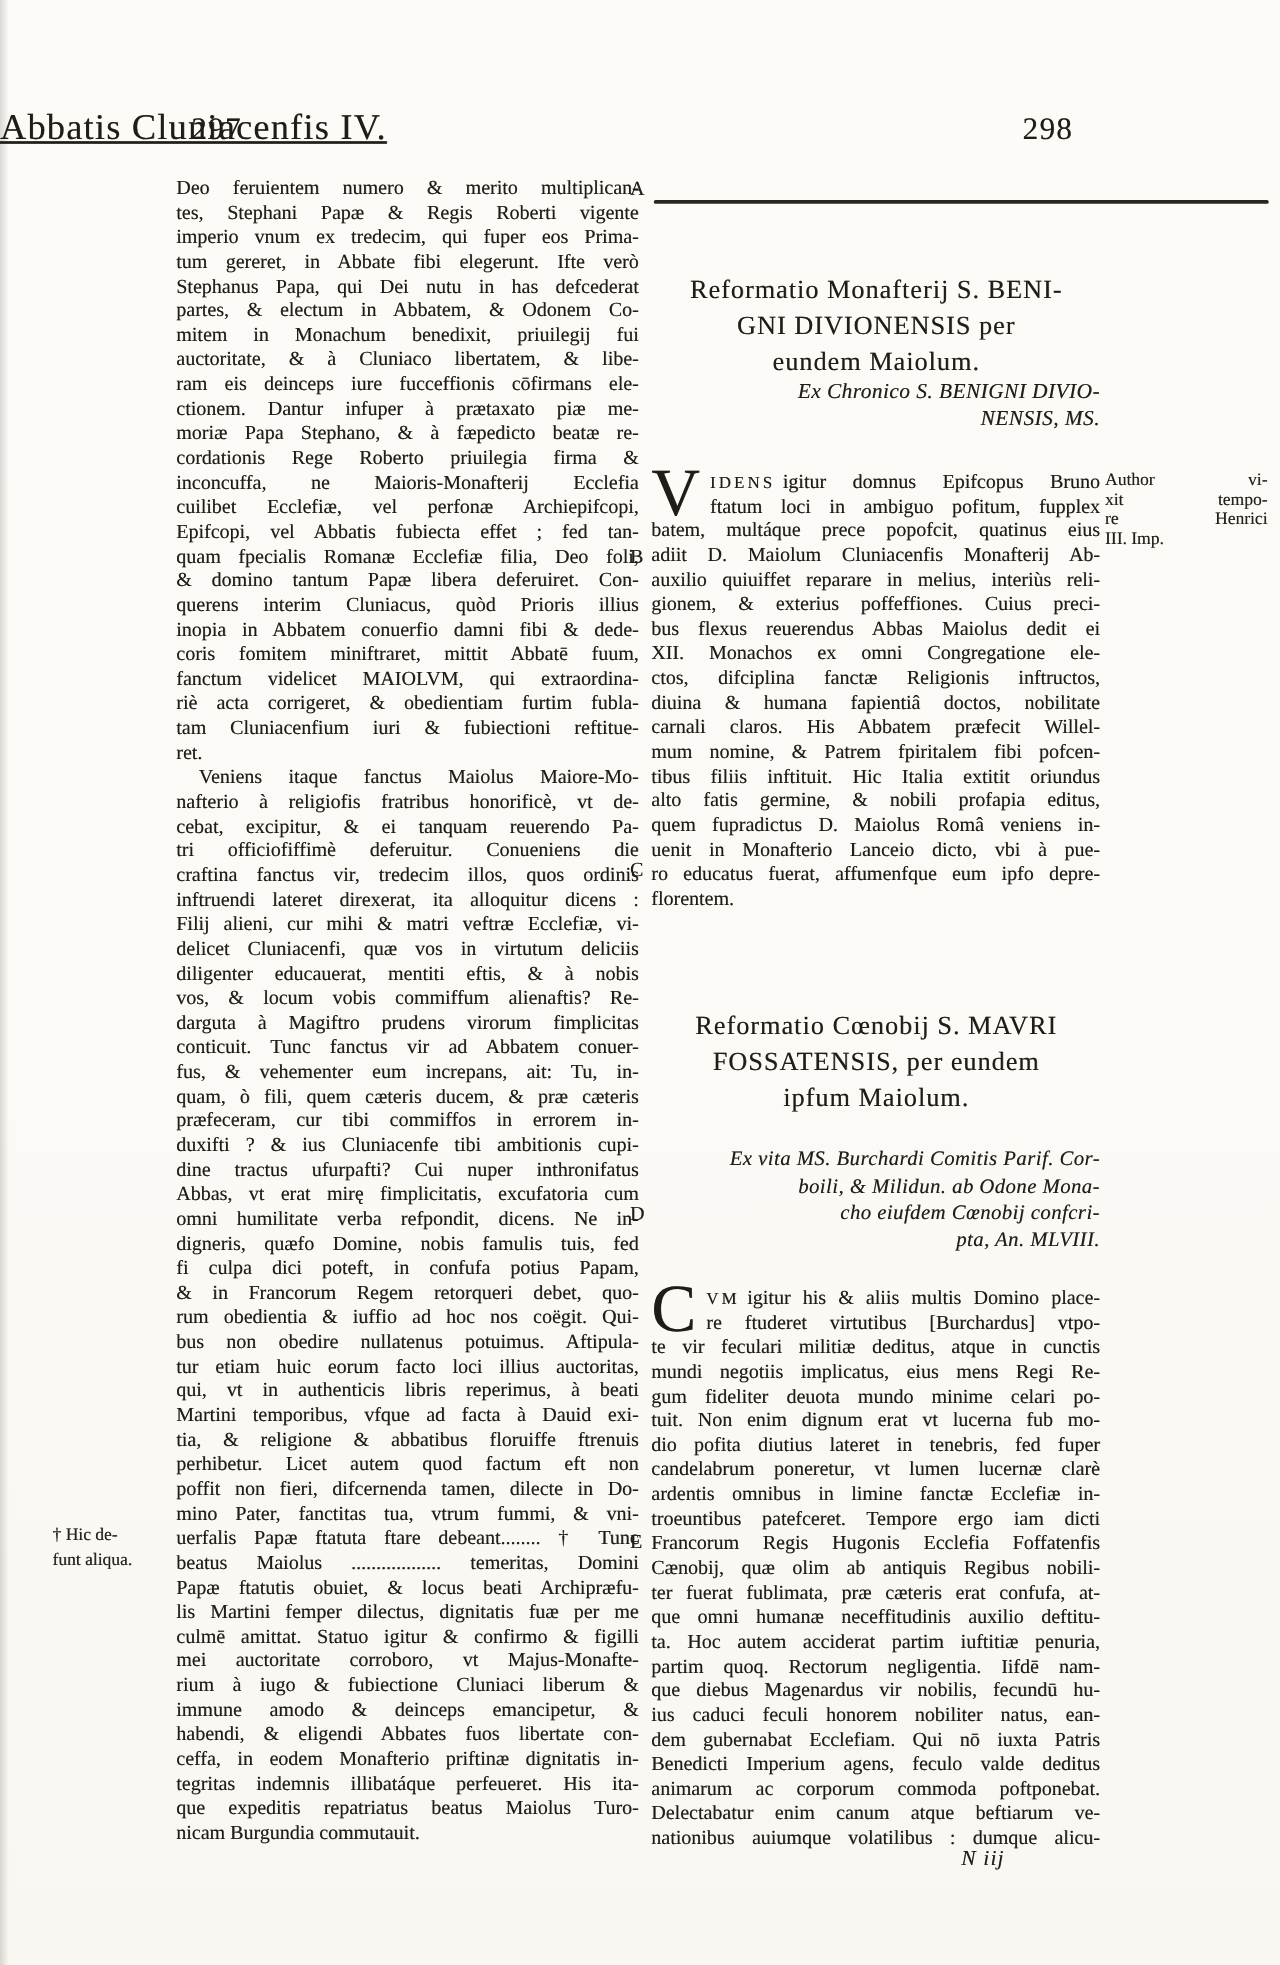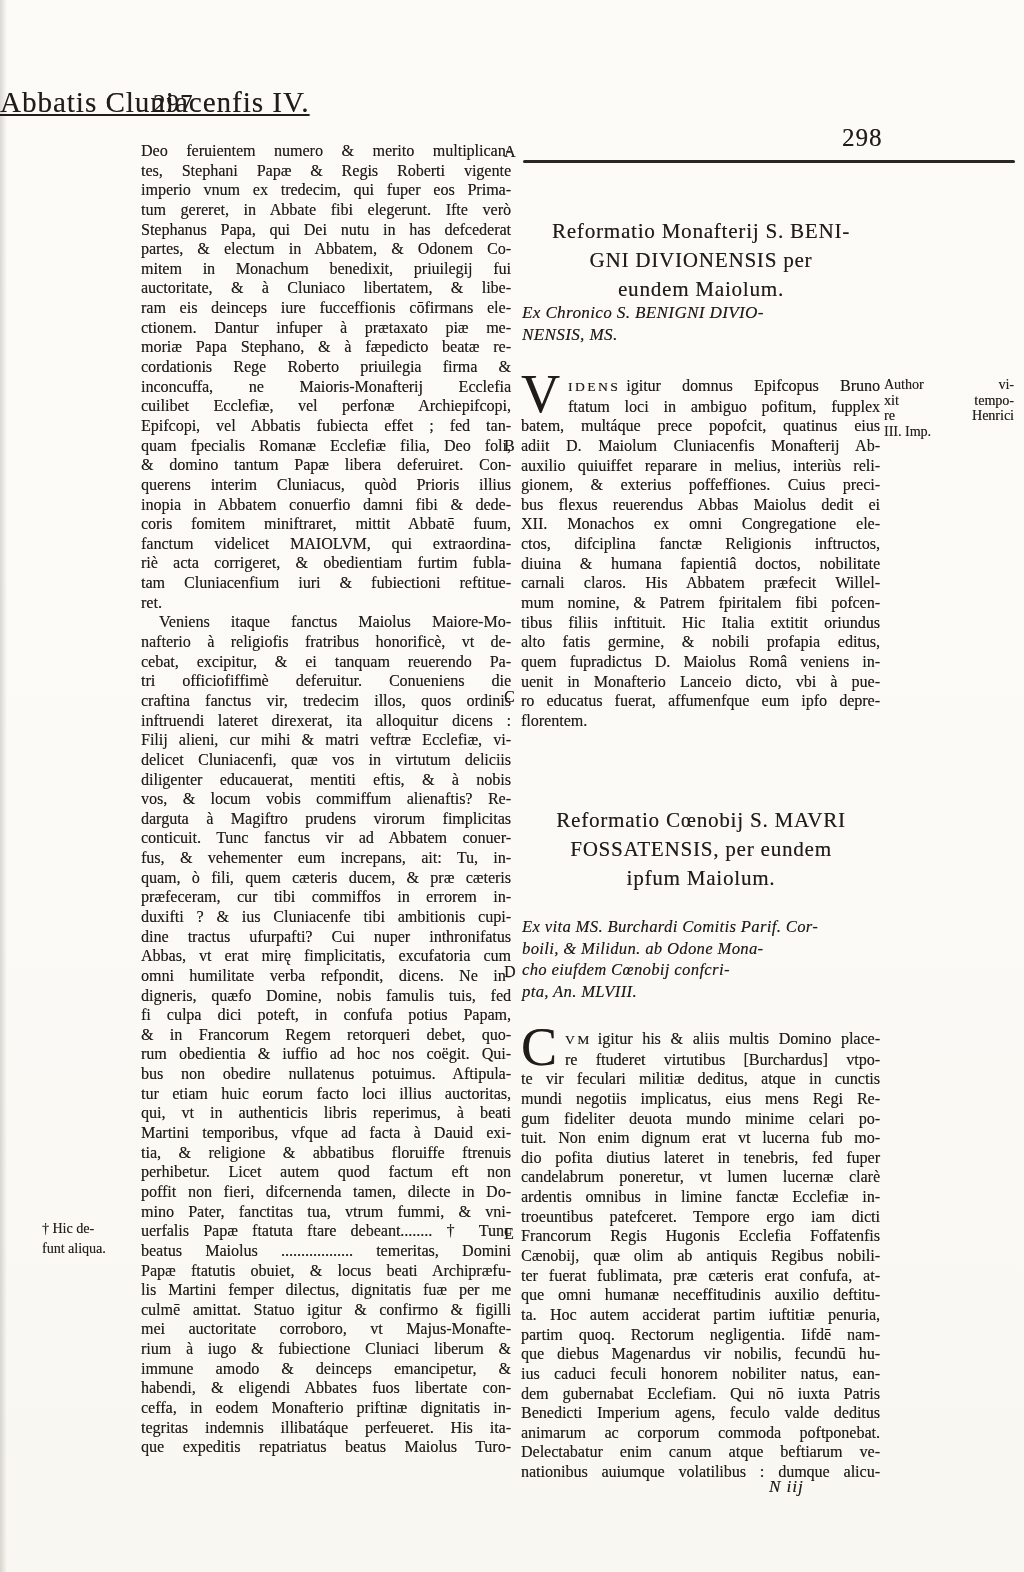--- a/index.html
+++ b/index.html
@@ -18,21 +18,21 @@
     color:var(--ink);
   }
   .edge{
     position:absolute;left:0;top:0;width:7px;height:100%;
     background:linear-gradient(90deg, rgba(40,35,25,.16), rgba(40,35,25,0));
   }
   .pagenum{
     position:absolute;top:90px;font-size:25px;letter-spacing:1px;
   }
   .pagenum.leftnum{left:153px;}
-  .pagenum.rightnum{left:842px;margin-top:34px;}
+  .pagenum.rightnum{left:818px;}
   .running-title{
     position:absolute;left:0;right:0;top:86px;text-align:left;
     font-size:29px;letter-spacing:1px;text-decoration:underline;
   }
   .gutter-letter{
     position:absolute;left:504px;width:20px;font-size:16px;
   }
   .column{
     position:absolute;font-size:16px;line-height:19.64px;
   }
@@ -45,21 +45,21 @@
     background:#2a2622;border-radius:2px;
   }
   .heading{
     position:absolute;left:522px;width:358px;text-align:center;
     font-size:21px;line-height:29px;letter-spacing:0.8px;
   }
   .heading .tline{white-space:normal;}
   .h1{top:181px;margin-top:36px;}
   .h2{top:806px;}
   .subheading{
-    position:absolute;left:522px;width:358px;text-align:left;
+    position:absolute;left:522px;width:358px;text-align:right;
     font-style:italic;font-size:17px;line-height:21.5px;letter-spacing:0.4px;
   }
   .subheading .tline{white-space:normal;}
   .sh1{top:302px;}
   .sh2{top:916px;font-size:16.5px;}
   .para.abs{position:absolute;left:521px;width:359px;font-size:16px;line-height:19.64px;}
   .rp1{top:376px;}
   .rp2{top:1029px;}
   .dropcap{
     float:left;font-size:54px;line-height:38px;
@@ -160,20 +160,21 @@
         <div class="tline j">Papæ ftatutis obuiet, &amp; locus beati Archipræfu-</div>
         <div class="tline j">lis Martini femper dilectus, dignitatis fuæ per me</div>
         <div class="tline j">culmē amittat. Statuo igitur &amp; confirmo &amp; figilli</div>
         <div class="tline j">mei auctoritate corroboro, vt Majus-Monafte-</div>
         <div class="tline j">rium à iugo &amp; fubiectione Cluniaci liberum &amp;</div>
         <div class="tline j">immune amodo &amp; deinceps emancipetur, &amp;</div>
         <div class="tline j">habendi, &amp; eligendi Abbates fuos libertate con-</div>
         <div class="tline j">ceffa, in eodem Monafterio priftinæ dignitatis in-</div>
         <div class="tline j">tegritas indemnis illibatáque perfeueret. His ita-</div>
         <div class="tline j">que expeditis repatriatus beatus Maiolus Turo-</div>
+        <div class="tline">nicam Burgundia commutauit.</div>
       </div>
   </div>
 
   <div class="rule"></div>
 
   <div class="heading h1">
       <div class="tline">Reformatio Monafterij S. BENI-</div>
       <div class="tline">GNI DIVIONENSIS per</div>
       <div class="tline">eundem Maiolum.</div>
     </div>

